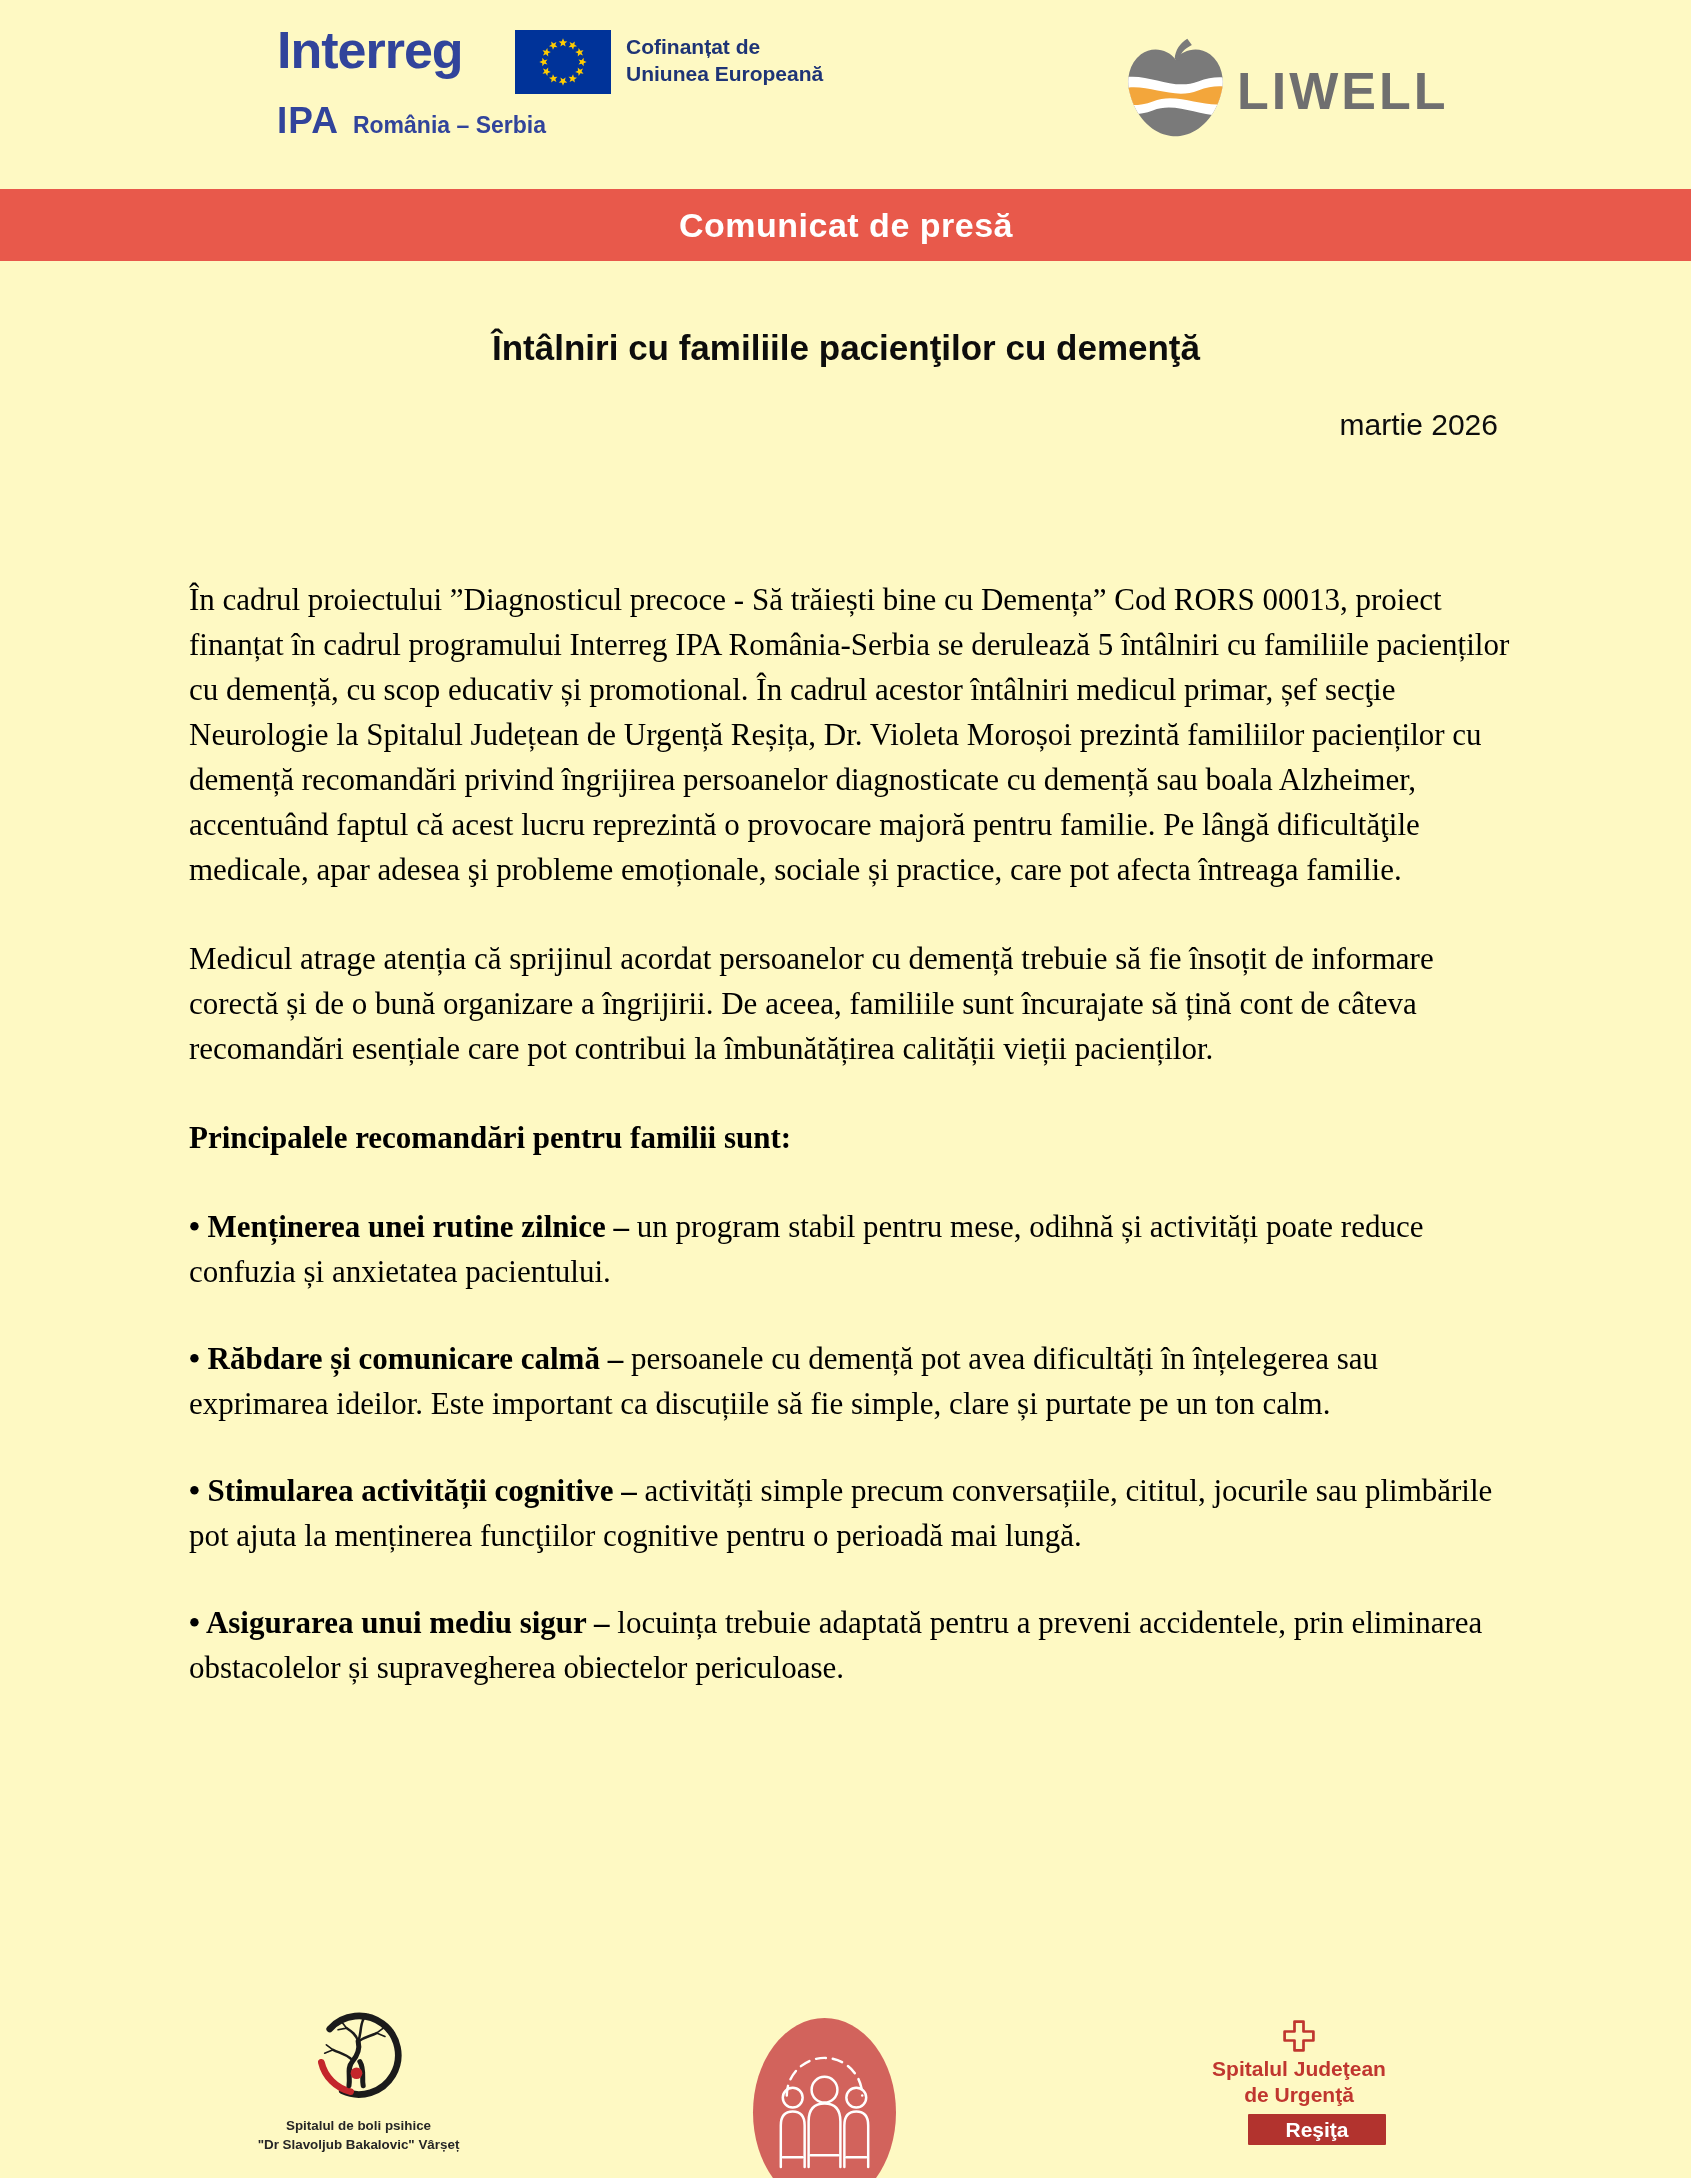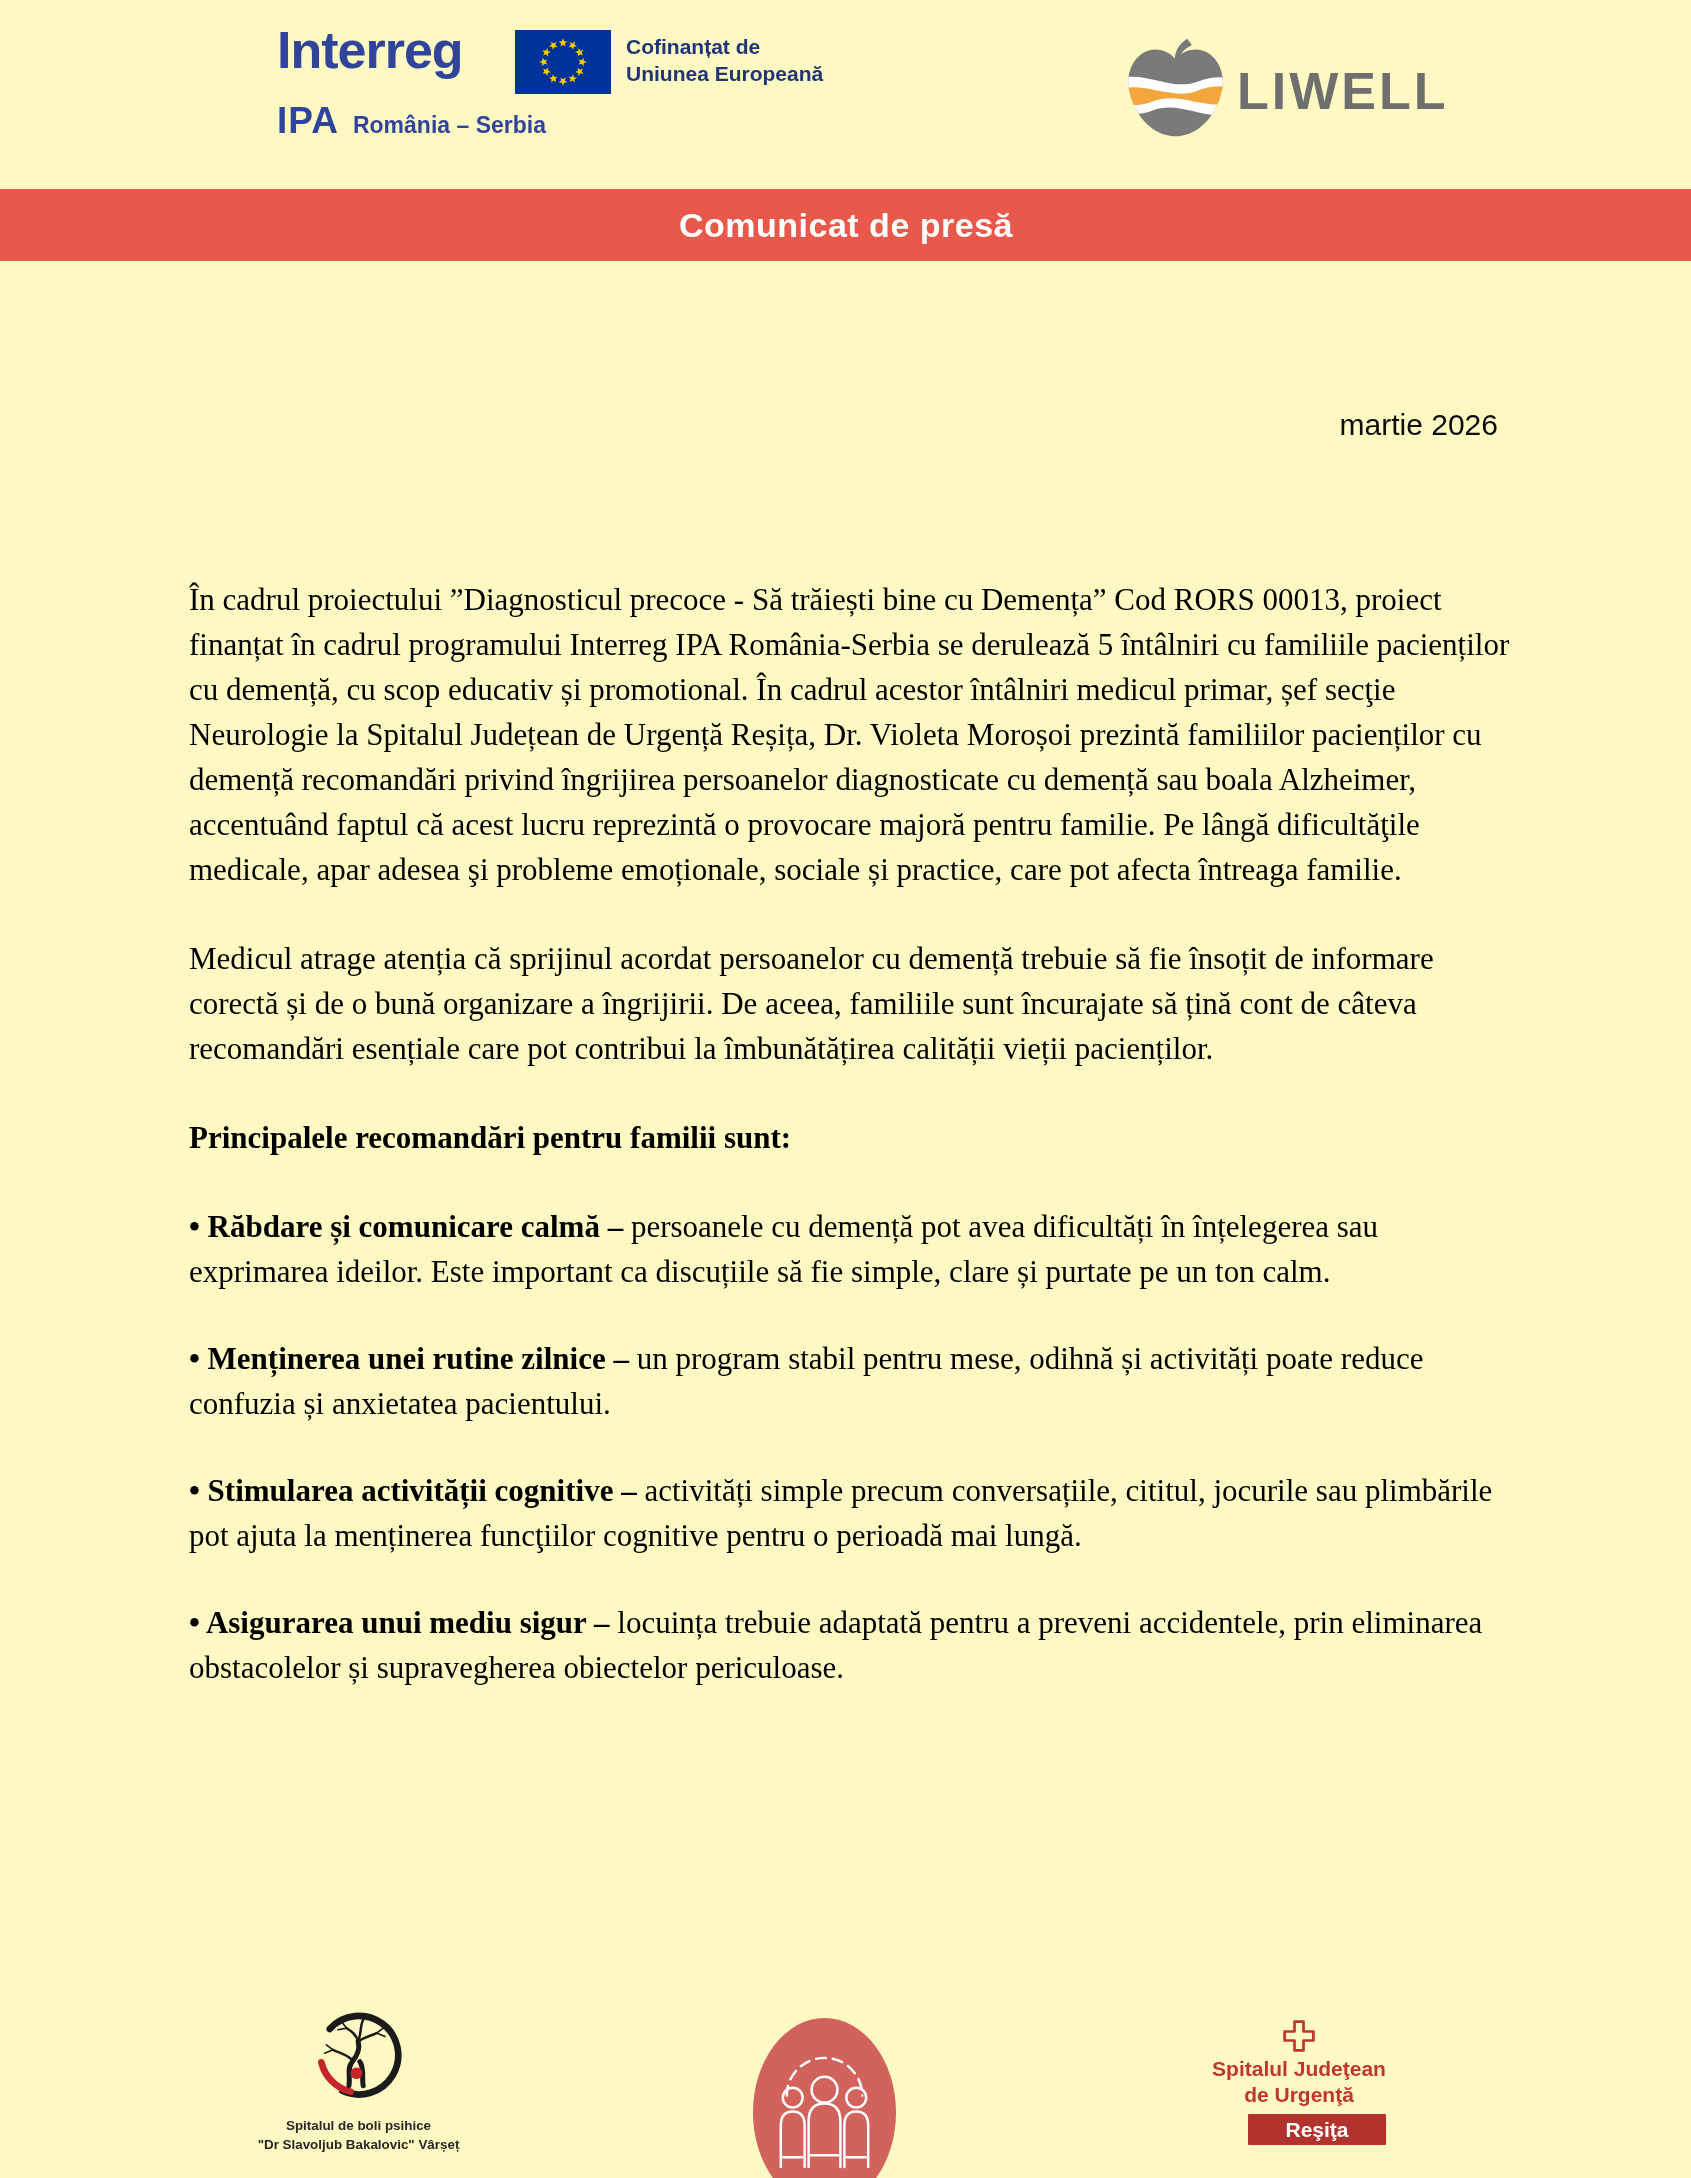--- a/index.html
+++ b/index.html
@@ -107,30 +107,31 @@
         <path d="M-5,60 C25,48 55,72 85,60 C100,54 112,55 125,57 L125,72 C95,84 65,60 35,72 C20,78 6,76 -5,74 Z" fill="#f3a63b"></path>
       </g>
     </svg>
     <div class="liwell-name">LIWELL</div>
   </div>
 
   <div class="banner">
     <span class="banner-label">Comunicat de presă</span>
   </div>
 
+  <div class="doc-title">Întâlniri cu familiile pacienţilor cu demenţă</div>
   <div class="doc-date">martie 2026</div>
 
   <div class="content">
     <p>În cadrul proiectului ”Diagnosticul precoce - Să trăiești bine cu Demența” Cod RORS 00013, proiect finanțat în cadrul programului Interreg IPA România-Serbia se derulează 5 întâlniri cu familiile pacienților cu demență, cu scop educativ și promotional. În cadrul acestor întâlniri medicul primar, șef secţie Neurologie la Spitalul Județean de Urgență Reșița, Dr. Violeta Moroșoi prezintă familiilor pacienților cu demență recomandări privind îngrijirea persoanelor diagnosticate cu demență sau boala Alzheimer, accentuând faptul că acest lucru reprezintă o provocare majoră pentru familie. Pe lângă dificultăţile medicale, apar adesea şi probleme emoționale, sociale și practice, care pot afecta întreaga familie.</p>
     <p>Medicul atrage atenția că sprijinul acordat persoanelor cu demență trebuie să fie însoțit de informare corectă și de o bună organizare a îngrijirii. De aceea, familiile sunt încurajate să țină cont de câteva recomandări esențiale care pot contribui la îmbunătățirea calității vieții pacienților.</p>
     <p class="bold">Principalele recomandări pentru familii sunt:</p>
 
+    <p class="bullet"><span class="bold">• Menținerea unei rutine zilnice –</span><span> un program stabil pentru mese, odihnă și activități poate reduce confuzia și anxietatea pacientului.</span></p>
+
     <p class="bullet"><span class="bold">• Răbdare și comunicare calmă –</span><span> persoanele cu demență pot avea dificultăți în înțelegerea sau exprimarea ideilor. Este important ca discuțiile să fie simple, clare și purtate pe un ton calm.</span></p>
-
-    <p class="bullet"><span class="bold">• Menținerea unei rutine zilnice –</span><span> un program stabil pentru mese, odihnă și activități poate reduce confuzia și anxietatea pacientului.</span></p>
 
     <p class="bullet"><span class="bold">• Stimularea activității cognitive –</span><span> activități simple precum conversațiile, cititul, jocurile sau plimbările pot ajuta la menținerea funcţiilor cognitive pentru o perioadă mai lungă.</span></p>
 
     <p class="bullet"><span class="bold">• Asigurarea unui mediu sigur –</span><span> locuința trebuie adaptată pentru a preveni accidentele, prin eliminarea obstacolelor și supravegherea obiectelor periculoase.</span></p>
   </div>
 
   <div class="foot-varset">
     <svg class="tree-logo" viewBox="0 0 110 110" xmlns="http://www.w3.org/2000/svg">
       <path d="M20,25 A47,47 0 1 1 35,99" stroke="#1b1b1b" stroke-width="8" fill="none" stroke-linecap="round"></path>
       <path d="M10,65 A47,47 0 0 0 45,100" stroke="#c4262b" stroke-width="8" fill="none" stroke-linecap="round"></path>

